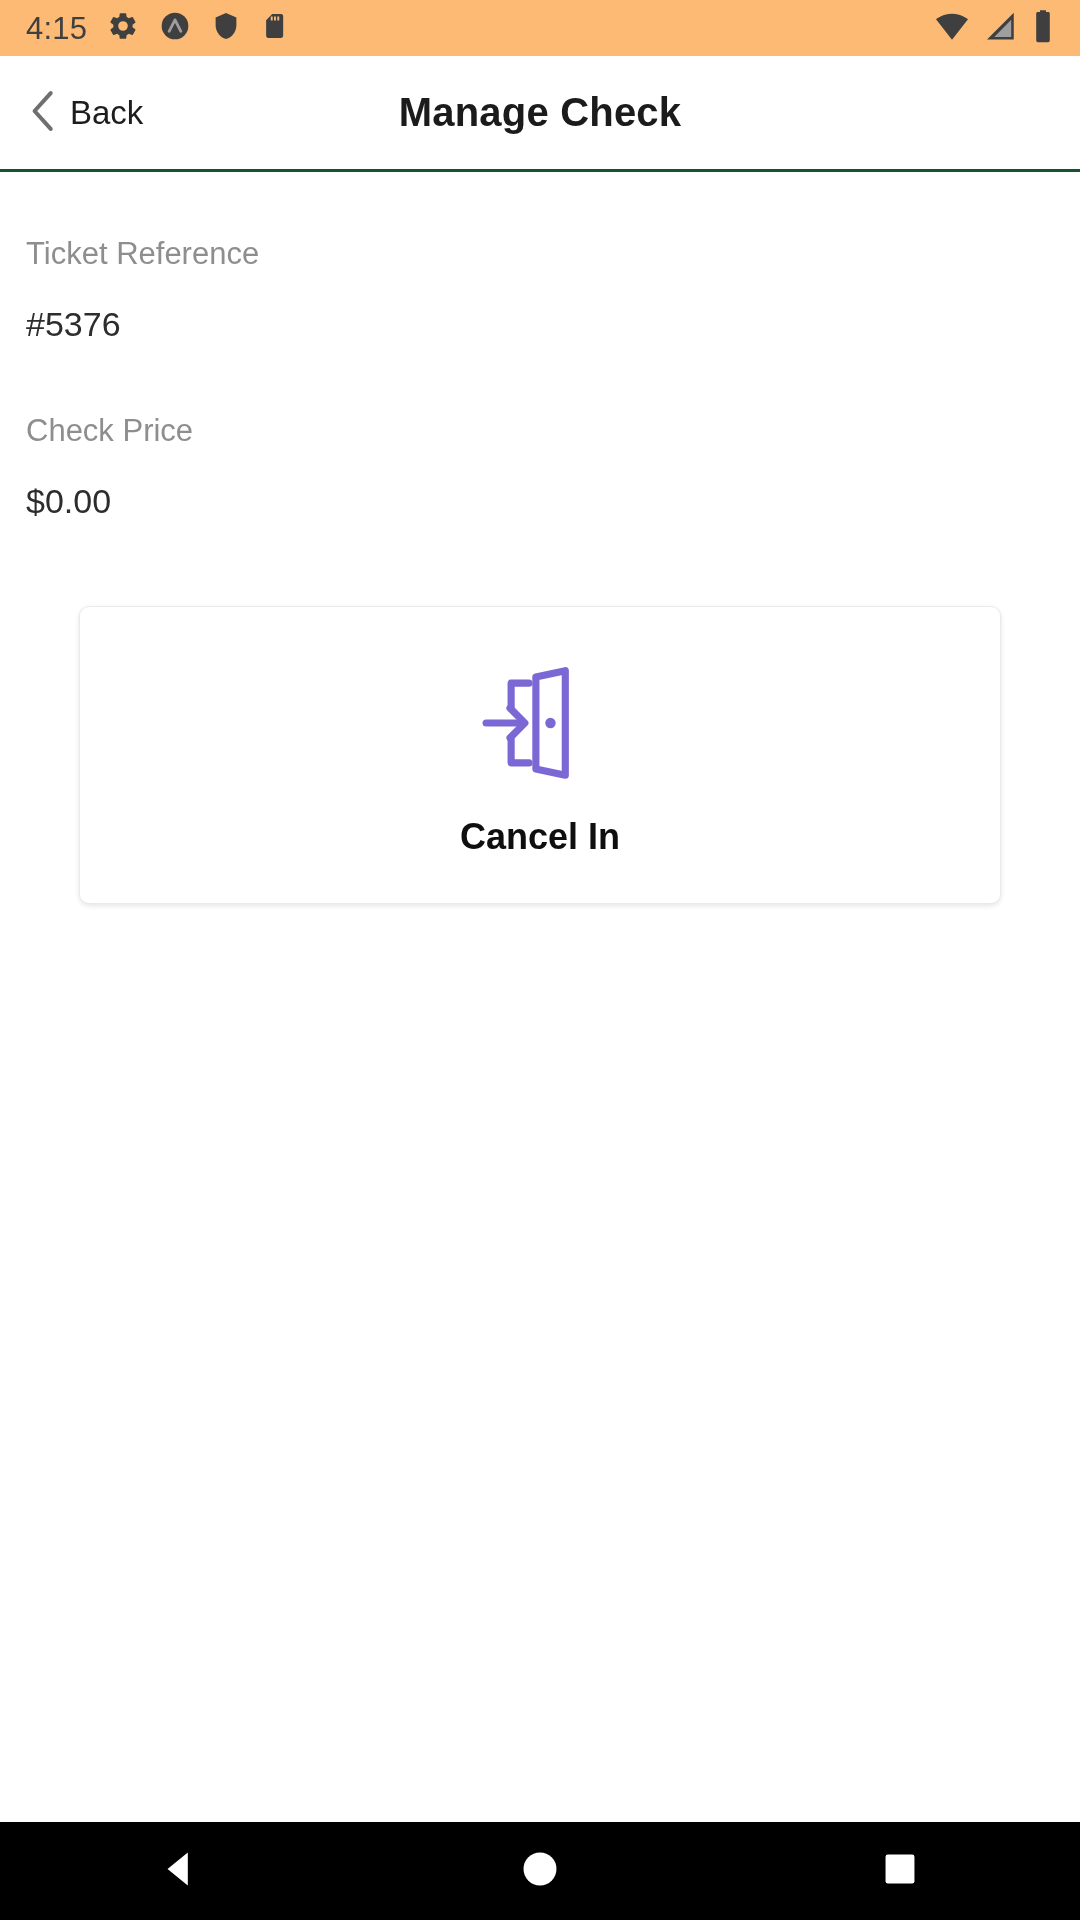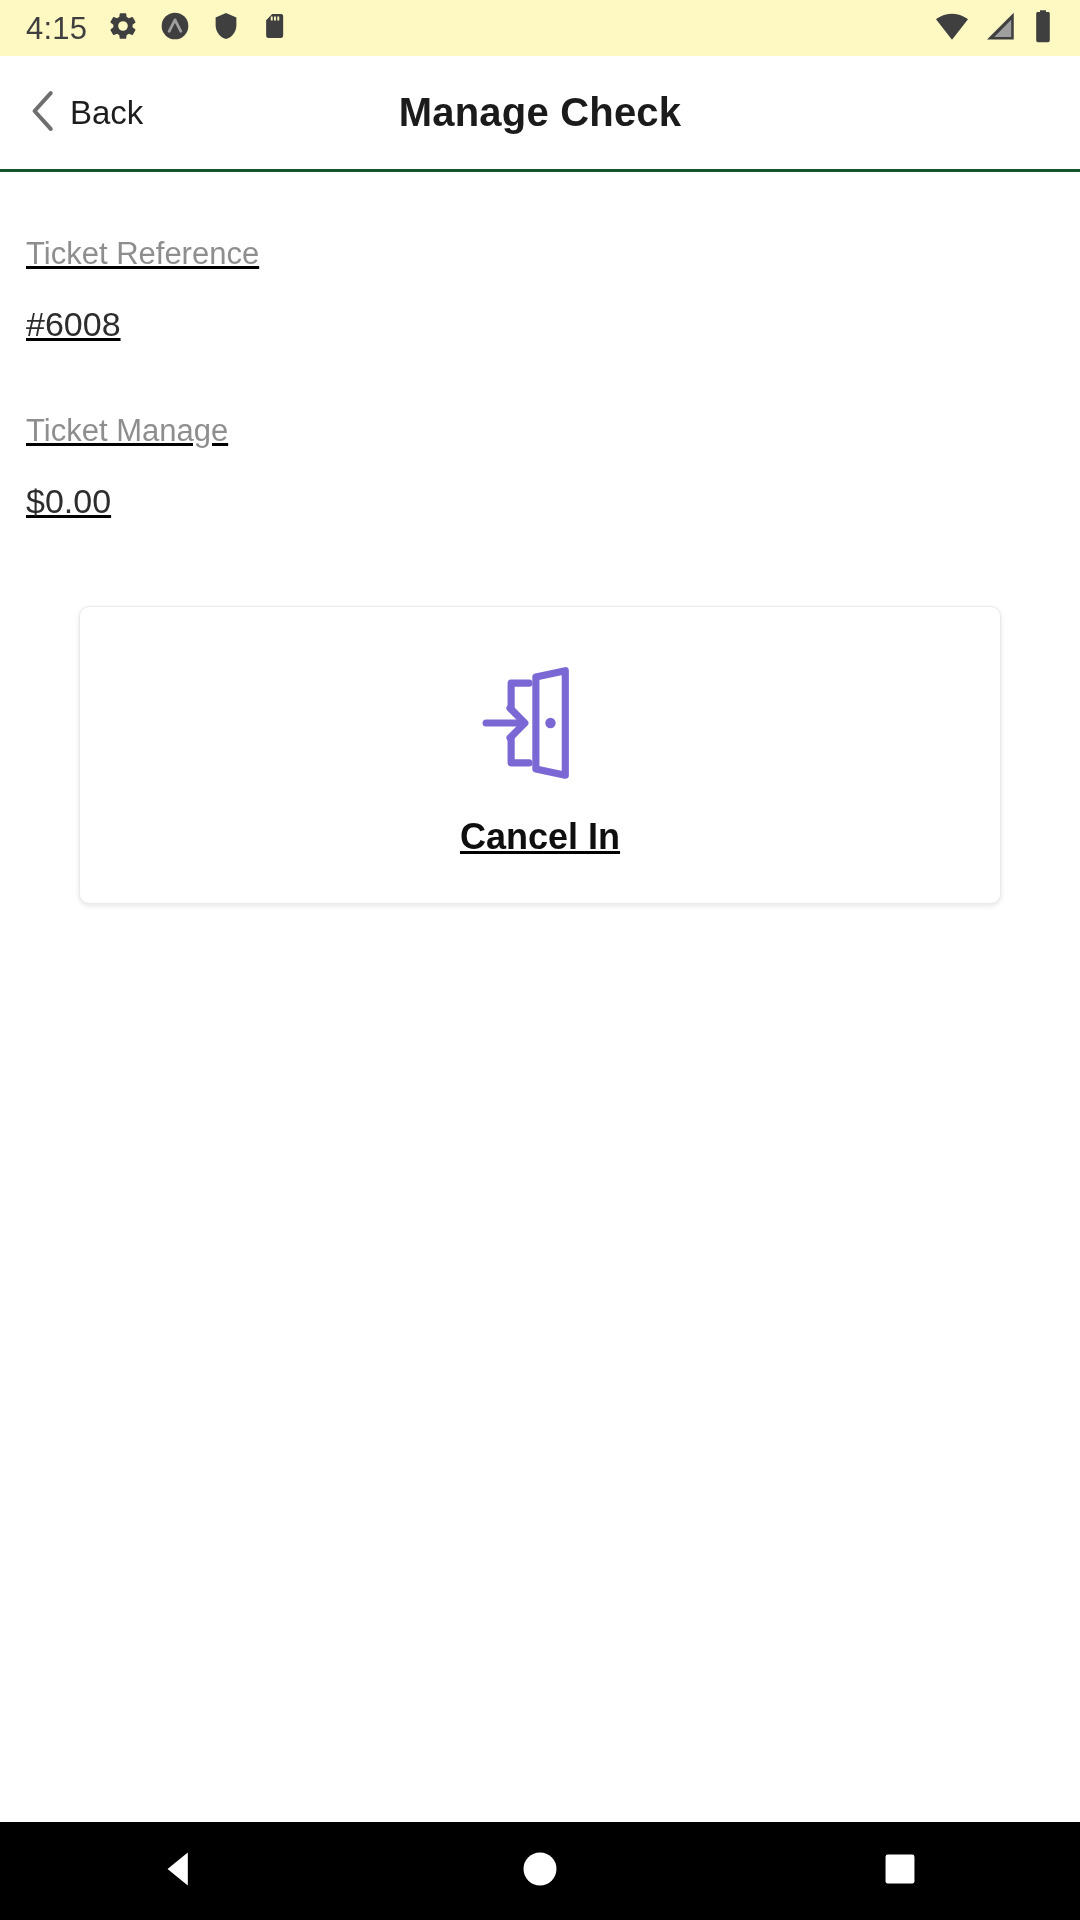--- a/index.html
+++ b/index.html
@@ -17,21 +17,21 @@
     width: 1080px;
     height: 1920px;
     display: flex;
     flex-direction: column;
     background: #ffffff;
   }
 
   
   .status-bar {
     height: 56px;
-    background: #fef9c3;
+    background: #fdba74;
     display: flex;
     align-items: center;
     padding: 0 26px;
     flex: 0 0 auto;
   }
   .status-left {
     display: flex;
     align-items: center;
     gap: 20px;
   }
@@ -84,21 +84,20 @@
     letter-spacing: 0.2px;
     pointer-events: none;
   }
 
   
   .content {
     flex: 1 1 auto;
     background: #ffffff;
     padding: 0 26px;
     overflow: hidden;
-    text-decoration: underline;
   }
 
   .field { margin-top: 0; }
   .field-label {
     font-size: 31px;
     color: #8e8e8e;
     line-height: 1;
   }
   .field-value {
     font-size: 34px;
@@ -224,25 +223,25 @@
       </span>
       <span class="back-label">Back</span>
     </div>
     <div class="appbar-title">Manage Check</div>
   </div>
 
   <div class="content">
 
     <div class="field field-ref">
       <div class="field-label">Ticket Reference</div>
-      <div class="field-value">#6008</div>
+      <div class="field-value">#5376</div>
     </div>
 
     <div class="field field-price">
-      <div class="field-label">Ticket Manage</div>
+      <div class="field-label">Check Price</div>
       <div class="field-value">$0.00</div>
     </div>
 
     <div class="cards">
 
       <div class="action-card">
         <div class="card-icon">
           <svg width="132" height="132" viewBox="0 0 48 48">
             <path d="M20 9.5h-6.5v9" fill="none" stroke="#7B68D4" stroke-width="2.6" stroke-linecap="round" stroke-linejoin="round"></path>
             <path d="M20 38.5h-6.5v-9" fill="none" stroke="#7B68D4" stroke-width="2.6" stroke-linecap="round" stroke-linejoin="round"></path>

